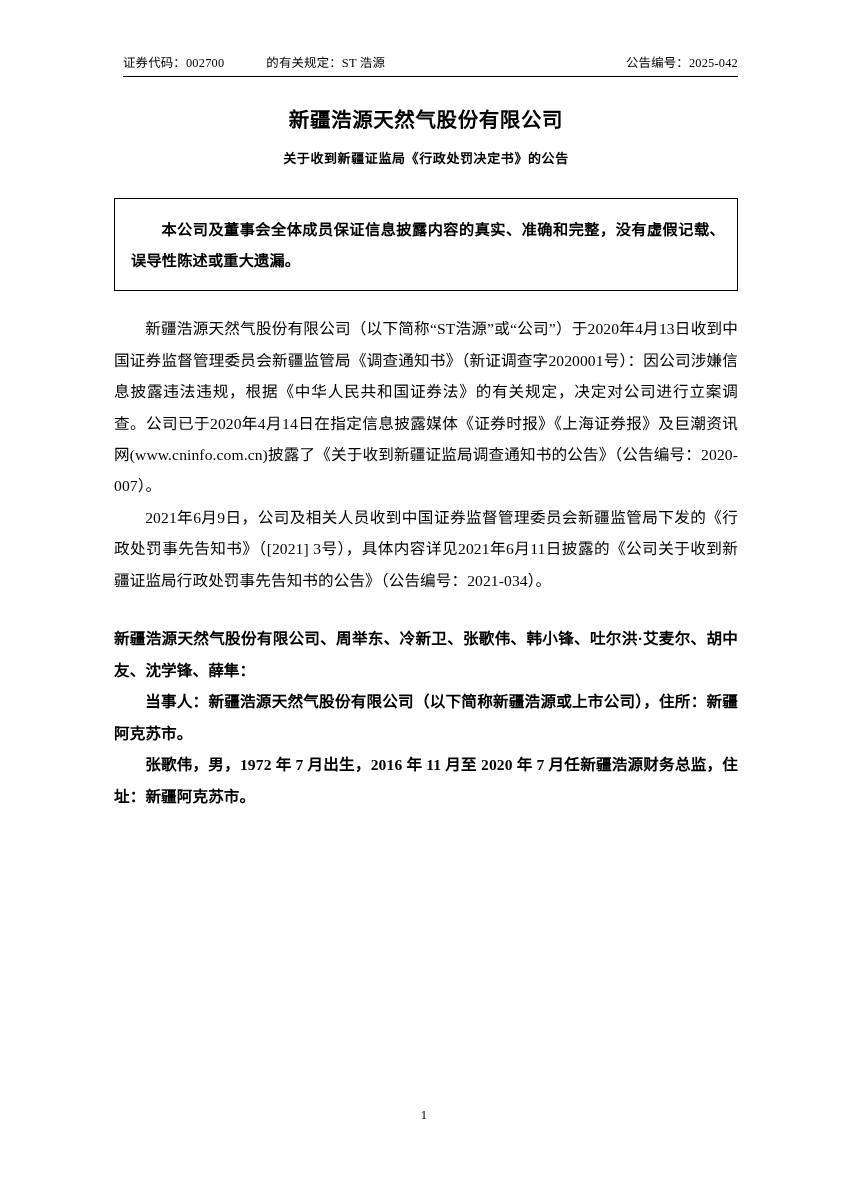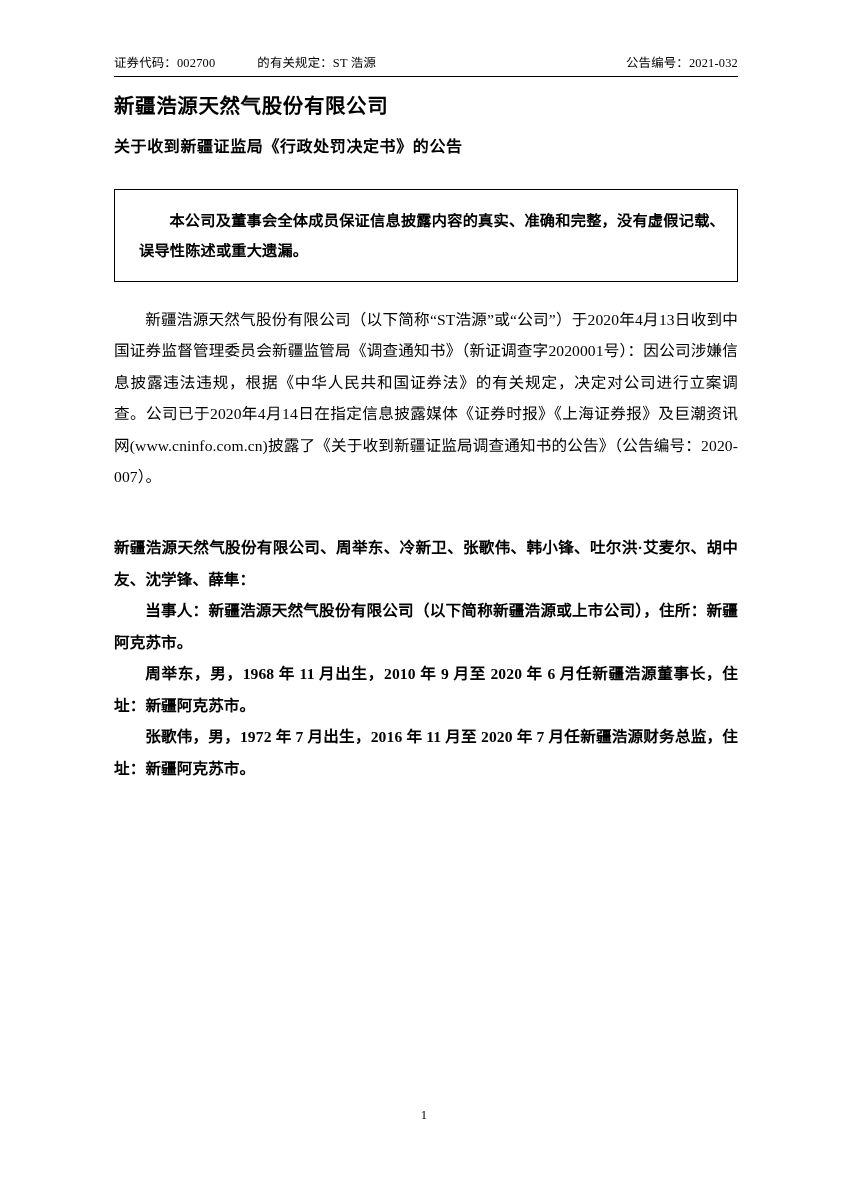--- a/index.html
+++ b/index.html
@@ -31,56 +31,58 @@
   
   .doc-header {
     margin-top: 53px;
     display: flex;
     justify-content: space-between;
     align-items: baseline;
     font-size: 12.4px;
     letter-spacing: 0.2px;
     padding-bottom: 5px;
     border-bottom: 1.6px solid #000;
+    margin-left: 9px;
   }
   .doc-header .hdr-cell {
     white-space: nowrap;
   }
   .doc-header .hdr-mid {
     margin-left: 42px;
   }
   .doc-header .hdr-right {
     margin-left: auto;
   }
 
   
   .title-block {
-    margin-top: 14px;
+    margin-top: 28px;
+    text-align: center;
   }
   .title-line-1 {
     font-family: "Liberation Sans", "DejaVu Sans", sans-serif;
     font-weight: bold;
     font-size: 20.5px;
     letter-spacing: 0.6px;
     line-height: 1.5;
   }
   .title-line-2 {
     font-family: "Liberation Serif", "DejaVu Serif", serif;
     font-weight: bold;
-    font-size: 16px;
+    font-size: 13px;
     letter-spacing: 0.6px;
     line-height: 1.5;
     margin-top: 13px;
   }
 
   
   .disclaimer {
     margin-top: 30px;
     border: 1.3px solid #000;
-    padding: 16px 12px 14px 24px;
+    padding: 16px 12px 14px 16px;
     box-sizing: border-box;
   }
   .disclaimer p {
     margin: 0;
     font-family: "Liberation Sans", "DejaVu Sans", sans-serif;
     font-weight: bold;
     font-size: 15.2px;
     line-height: 2.0;
     text-indent: 2em;
     text-align: justify;
@@ -100,21 +102,21 @@
     text-align: justify;
     text-justify: inter-ideograph;
     letter-spacing: 0.1px;
   }
   .spacer-para {
     height: 20px;
   }
 
   
   .parties {
-    margin-top: 20px;
+    margin-top: 7px;
   }
   .parties p {
     margin: 0;
     font-weight: bold;
     font-size: 15.6px;
     line-height: 2.02;
     text-indent: 0;
     text-align: justify;
     text-justify: inter-ideograph;
     letter-spacing: 0.1px;
@@ -136,42 +138,42 @@
 </head>
 <body>
 
 <div class="page">
 
   <div class="content">
 
     <div class="doc-header">
       <span class="hdr-cell hdr-left">证券代码：002700</span>
       <span class="hdr-cell hdr-mid">的有关规定：ST 浩源</span>
-      <span class="hdr-cell hdr-right">公告编号：2021-032</span>
+      <span class="hdr-cell hdr-right">公告编号：2025-042</span>
     </div>
 
     <div class="title-block">
       <div class="title-line-1">新疆浩源天然气股份有限公司</div>
       <div class="title-line-2">关于收到新疆证监局《行政处罚决定书》的公告</div>
     </div>
 
     <div class="disclaimer">
       <p>本公司及董事会全体成员保证信息披露内容的真实、准确和完整，没有虚假记载、误导性陈述或重大遗漏。</p>
     </div>
 
     <div class="body-text">
       <p>新疆浩源天然气股份有限公司（以下简称“ST浩源”或“公司”）于2020年4月13日收到中国证券监督管理委员会新疆监管局《调查通知书》（新证调查字2020001号）：因公司涉嫌信息披露违法违规，根据《中华人民共和国证券法》的有关规定，决定对公司进行立案调查。公司已于2020年4月14日在指定信息披露媒体《证券时报》《上海证券报》及巨潮资讯网(www.cninfo.com.cn)披露了《关于收到新疆证监局调查通知书的公告》（公告编号：2020-007）。</p>
+      <p>2021年6月9日，公司及相关人员收到中国证券监督管理委员会新疆监管局下发的《行政处罚事先告知书》（[2021] 3号），具体内容详见2021年6月11日披露的《公司关于收到新疆证监局行政处罚事先告知书的公告》（公告编号：2021-034）。</p>
     </div>
 
     <div class="spacer-para"></div>
 
     <div class="parties">
       <p>新疆浩源天然气股份有限公司、周举东、冷新卫、张歌伟、韩小锋、吐尔洪·艾麦尔、胡中友、沈学锋、薛隼：</p>
       <p class="indent">当事人：新疆浩源天然气股份有限公司（以下简称新疆浩源或上市公司），住所：新疆阿克苏市。</p>
-      <p class="indent">周举东，男，1968 年 11 月出生，2010 年 9 月至 2020 年 6 月任新疆浩源董事长，住址：新疆阿克苏市。</p>
       <p class="indent">张歌伟，男，1972 年 7 月出生，2016 年 11 月至 2020 年 7 月任新疆浩源财务总监，住址：新疆阿克苏市。</p>
     </div>
 
   </div>
 
   <div class="page-number">1</div>
 
 </div>
 
 </body></html>

